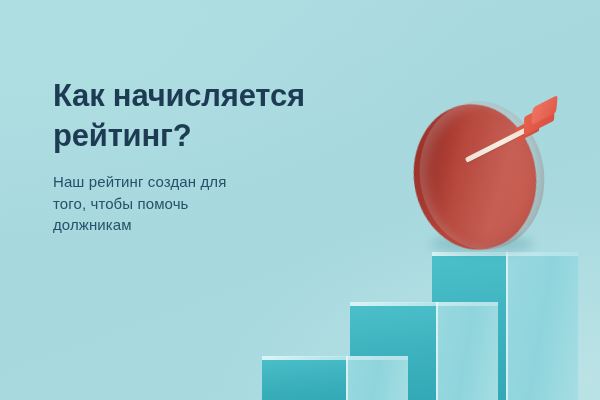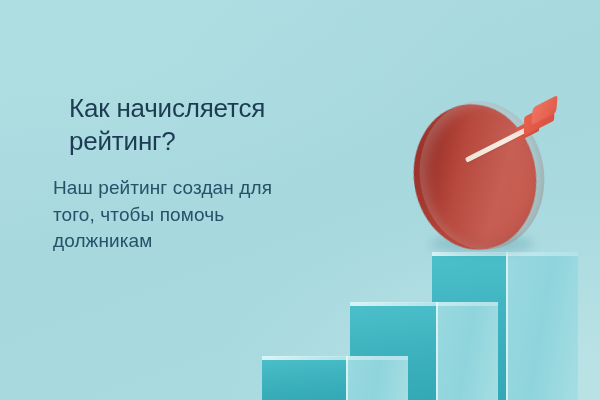--- a/index.html
+++ b/index.html
@@ -32,32 +32,32 @@
   }
 
   
   .text-block {
     position: absolute;
     left: 53px;
     top: 76px;
     width: 380px;
   }
   .headline {
-    margin: 16px;
+    margin: 0;
     color: #1d3b52;
-    font-size: 26px;
-    font-weight: normal;
+    font-size: 31px;
+    font-weight: bold;
     line-height: 1.28;
     letter-spacing: -0.2px;
     white-space: pre-line;
   }
   .subhead {
     margin: 16px 0 0 0;
     color: #265269;
-    font-size: 19px;
+    font-size: 15px;
     font-weight: normal;
     line-height: 1.42;
     letter-spacing: 0.1px;
     white-space: pre-line;
     max-width: 330px;
   }
 
   
   .blocks {
     position: absolute;

